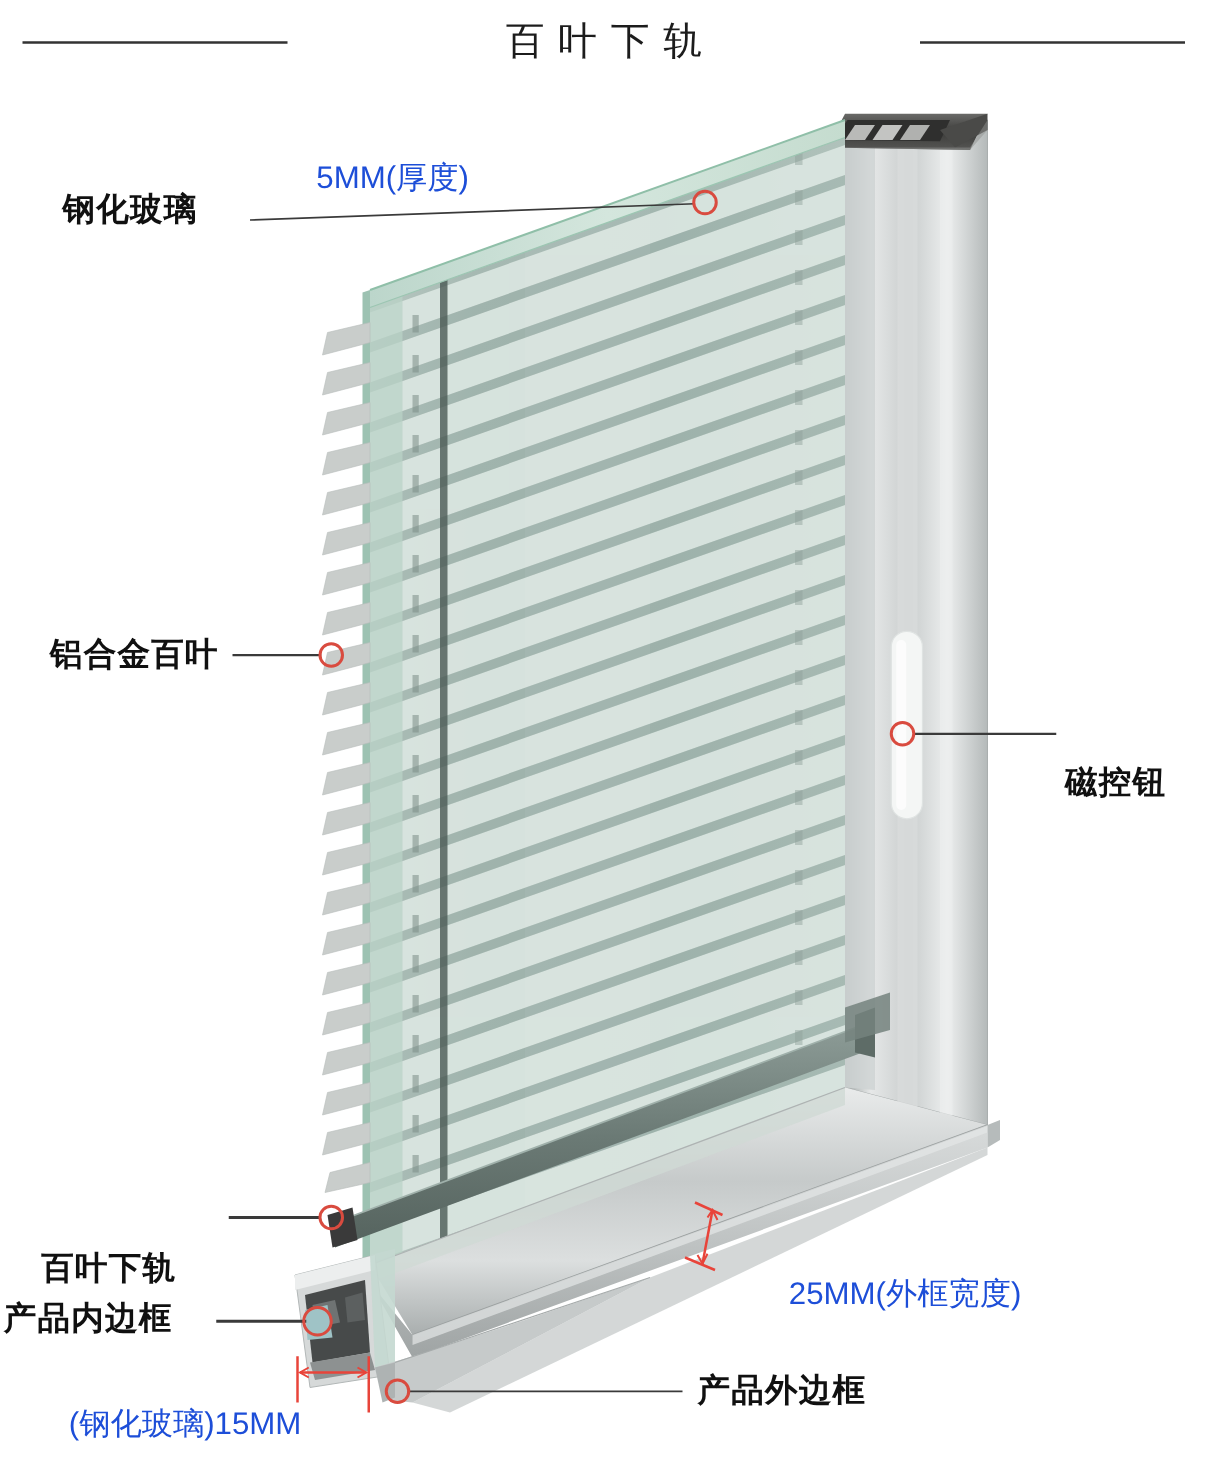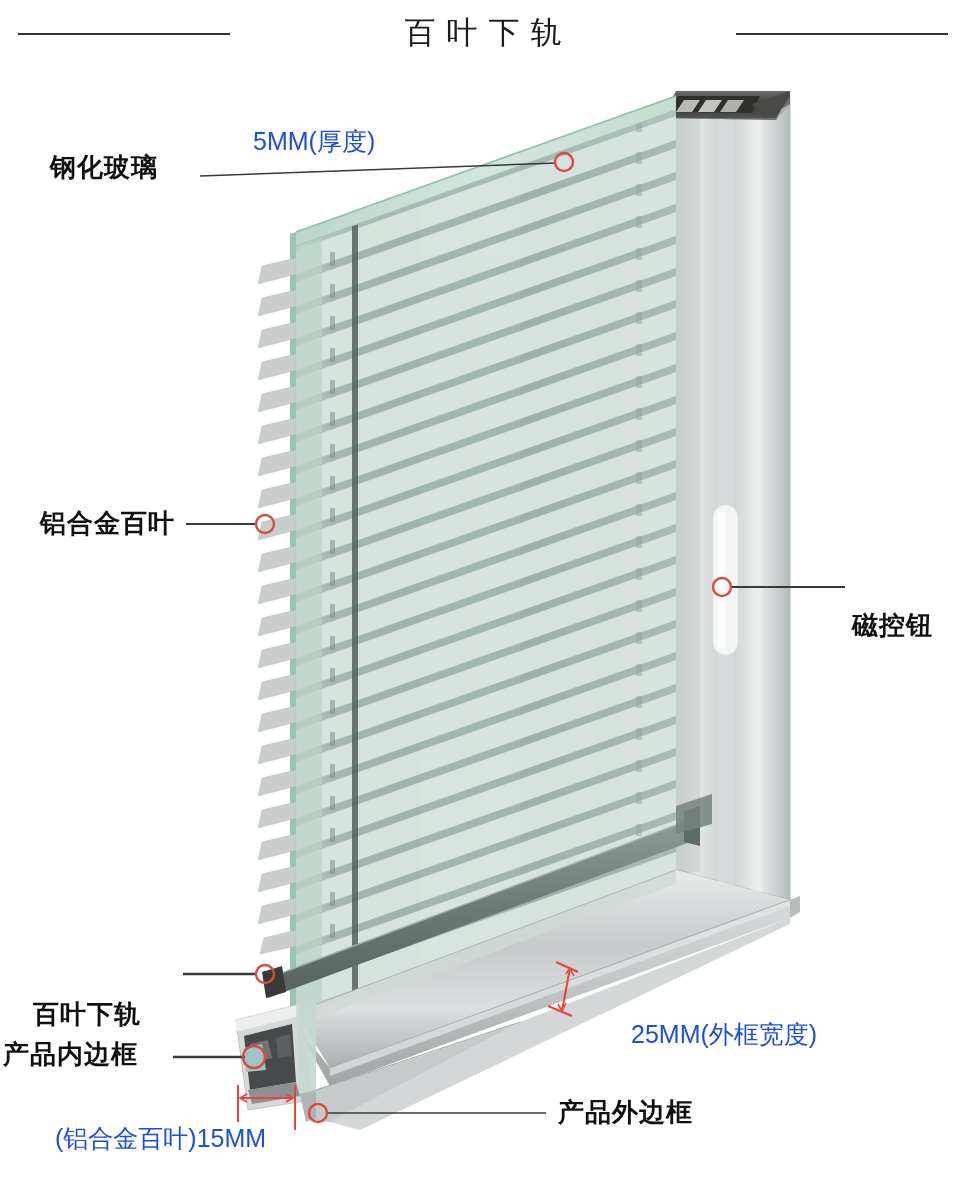--- a/index.html
+++ b/index.html
@@ -412,15 +412,15 @@
   <div id="label-rail" class="callout-label">百叶下轨</div>
 
   <div id="label-outer" class="callout-label">产品外边框</div>
 
   <div id="label-inner" class="callout-label">产品内边框</div>
 
   <div id="dim-glass" class="dim-label">5MM(厚度)</div>
 
   <div id="dim-outer-width" class="dim-label">25MM(外框宽度)</div>
 
-  <div id="dim-inner-depth" class="dim-label">(铝合金百叶)15MM</div>
+  <div id="dim-inner-depth" class="dim-label">(钢化玻璃)15MM</div>
 
 </div>
 
 </body></html>

